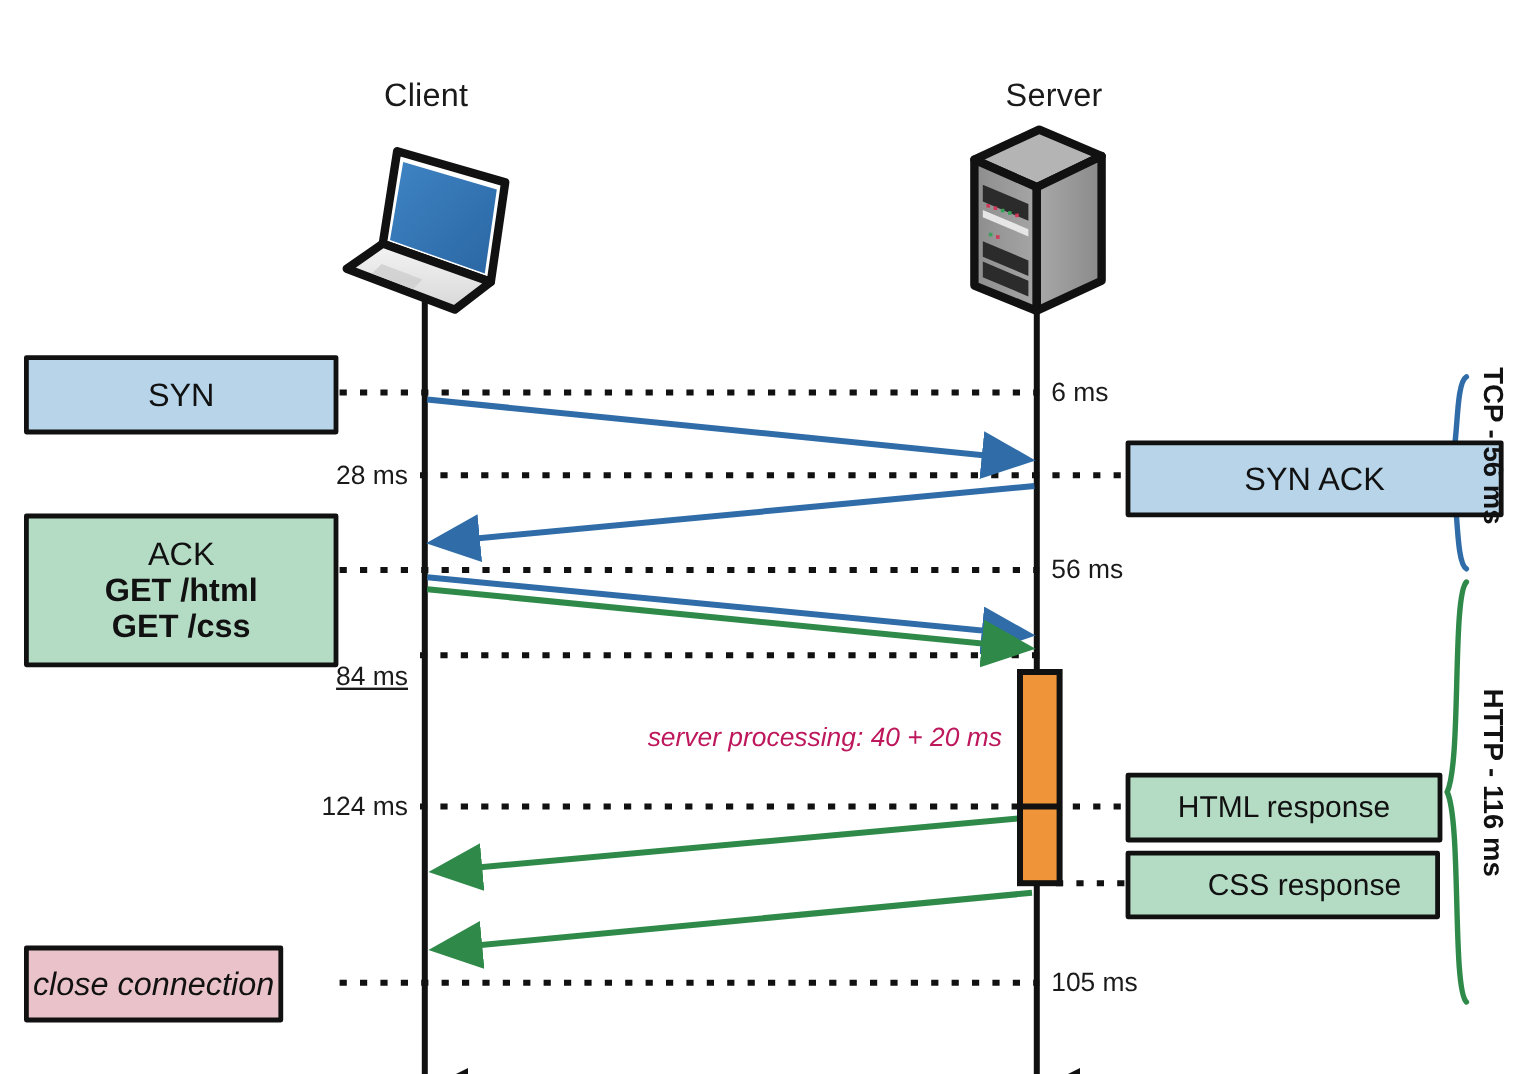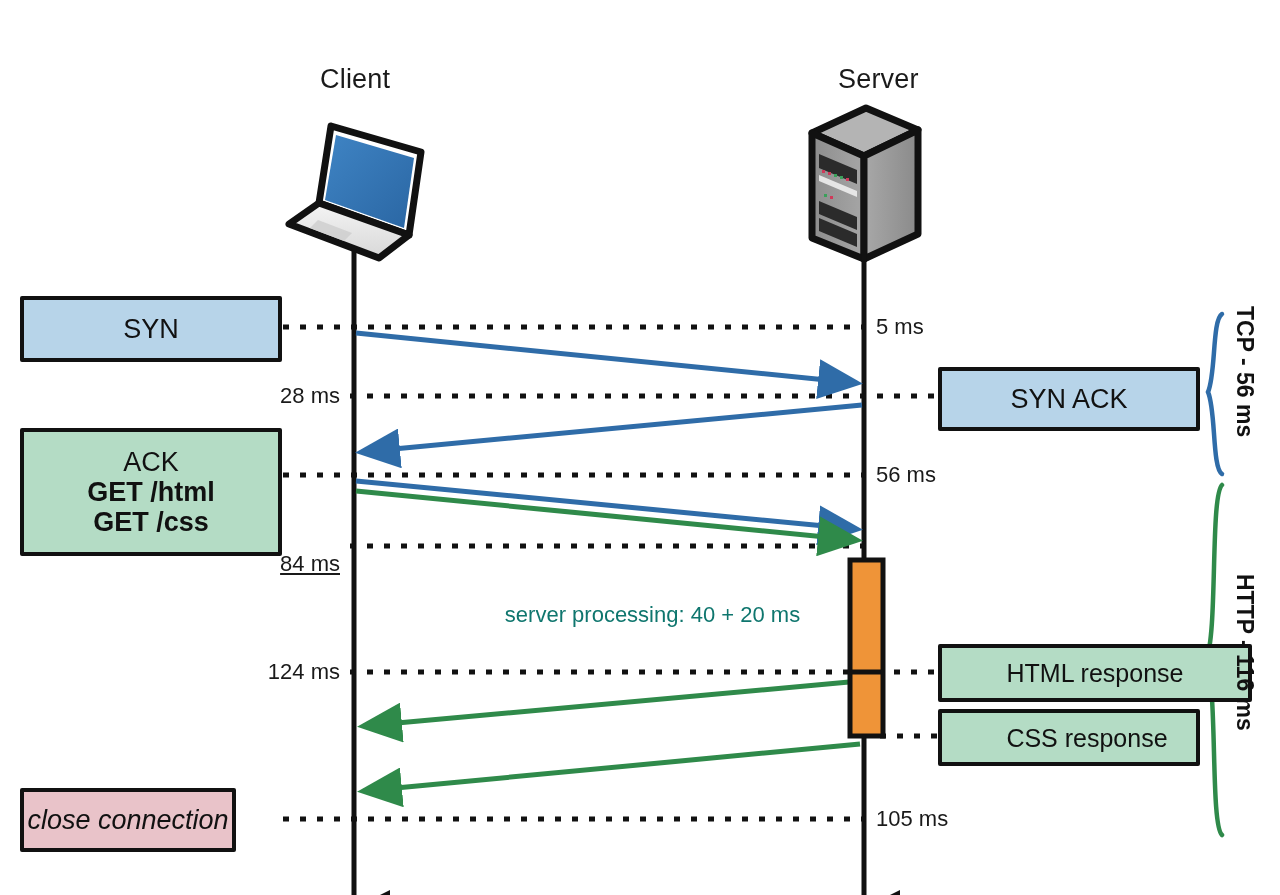--- a/index.html
+++ b/index.html
@@ -69,24 +69,25 @@
     white-space: nowrap;
     font-family: "Liberation Sans", sans-serif;
   }
   .tick-label.right { text-align: left; }
   .tick-label.left  { text-align: right; }
 
   
   .proc-note {
     position: absolute;
     font-size: 22px;
-    color: #0f766e;
-    white-space: nowrap;
-    text-align: center;
-    font-family: "Liberation Sans", sans-serif;
+    color: #be185d;
+    white-space: nowrap;
+    text-align: right;
+    font-family: "Liberation Sans", sans-serif;
+    font-style: italic;
   }
 
   
   .brace-label {
     position: absolute;
     font-size: 23px;
     font-weight: 700;
     color: #111111;
     white-space: nowrap;
     transform-origin: 0 0;
@@ -199,43 +200,43 @@
     </g>
   </svg>
 
   <div class="actor-title" style="left:320px; top:20px;">Client</div>
   <div class="actor-title" style="left:838px; top:20px;">Server</div>
 
   <div class="msgbox blue" style="left:20px; top:252px; width:262px; height:66px;">
     <span class="mb-line reg">SYN</span>
   </div>
 
-  <div class="msgbox blue" style="left:938px; top:323px; width:262px; height:64px;">
+  <div class="msgbox blue" style="left:938px; top:323px; width:315px; height:64px;">
     <span class="mb-line reg">SYN ACK</span>
   </div>
 
   <div class="msgbox green" style="left:20px; top:384px; width:262px; height:128px;">
     <span class="mb-line reg">ACK</span>
     <span class="mb-line bold">GET /html</span>
     <span class="mb-line bold">GET /css</span>
   </div>
 
-  <div class="msgbox green" style="left:938px; top:600px; width:314px; height:58px;">
+  <div class="msgbox green" style="left:938px; top:600px; width:264px; height:58px;">
     <span class="mb-line norm">HTML response</span>
   </div>
 
   <div class="msgbox green" style="left:938px; top:665px; width:262px; height:57px;padding-left:36px;">
     <span class="mb-line norm">CSS response</span>
   </div>
 
   <div class="msgbox pink" style="left:20px; top:744px; width:216px; height:64px;">
     <span class="mb-line ital">close connection</span>
   </div>
 
-  <div class="tick-label right" style="left:876px; top:270px;">5 ms</div>
+  <div class="tick-label right" style="left:876px; top:270px;">6 ms</div>
 
   <div class="tick-label left" style="left:180px; top:339px; width:160px;text-align:right;">28 ms</div>
 
   <div class="tick-label right" style="left:876px; top:418px;">56 ms</div>
 
   <div class="tick-label left" style="left:180px; top:507px; width:160px;text-decoration:underline;">84 ms</div>
 
   <div class="tick-label left" style="left:180px; top:615px; width:160px;">124 ms</div>
 
   <div class="tick-label right" style="left:876px; top:762px;">105 ms</div>

